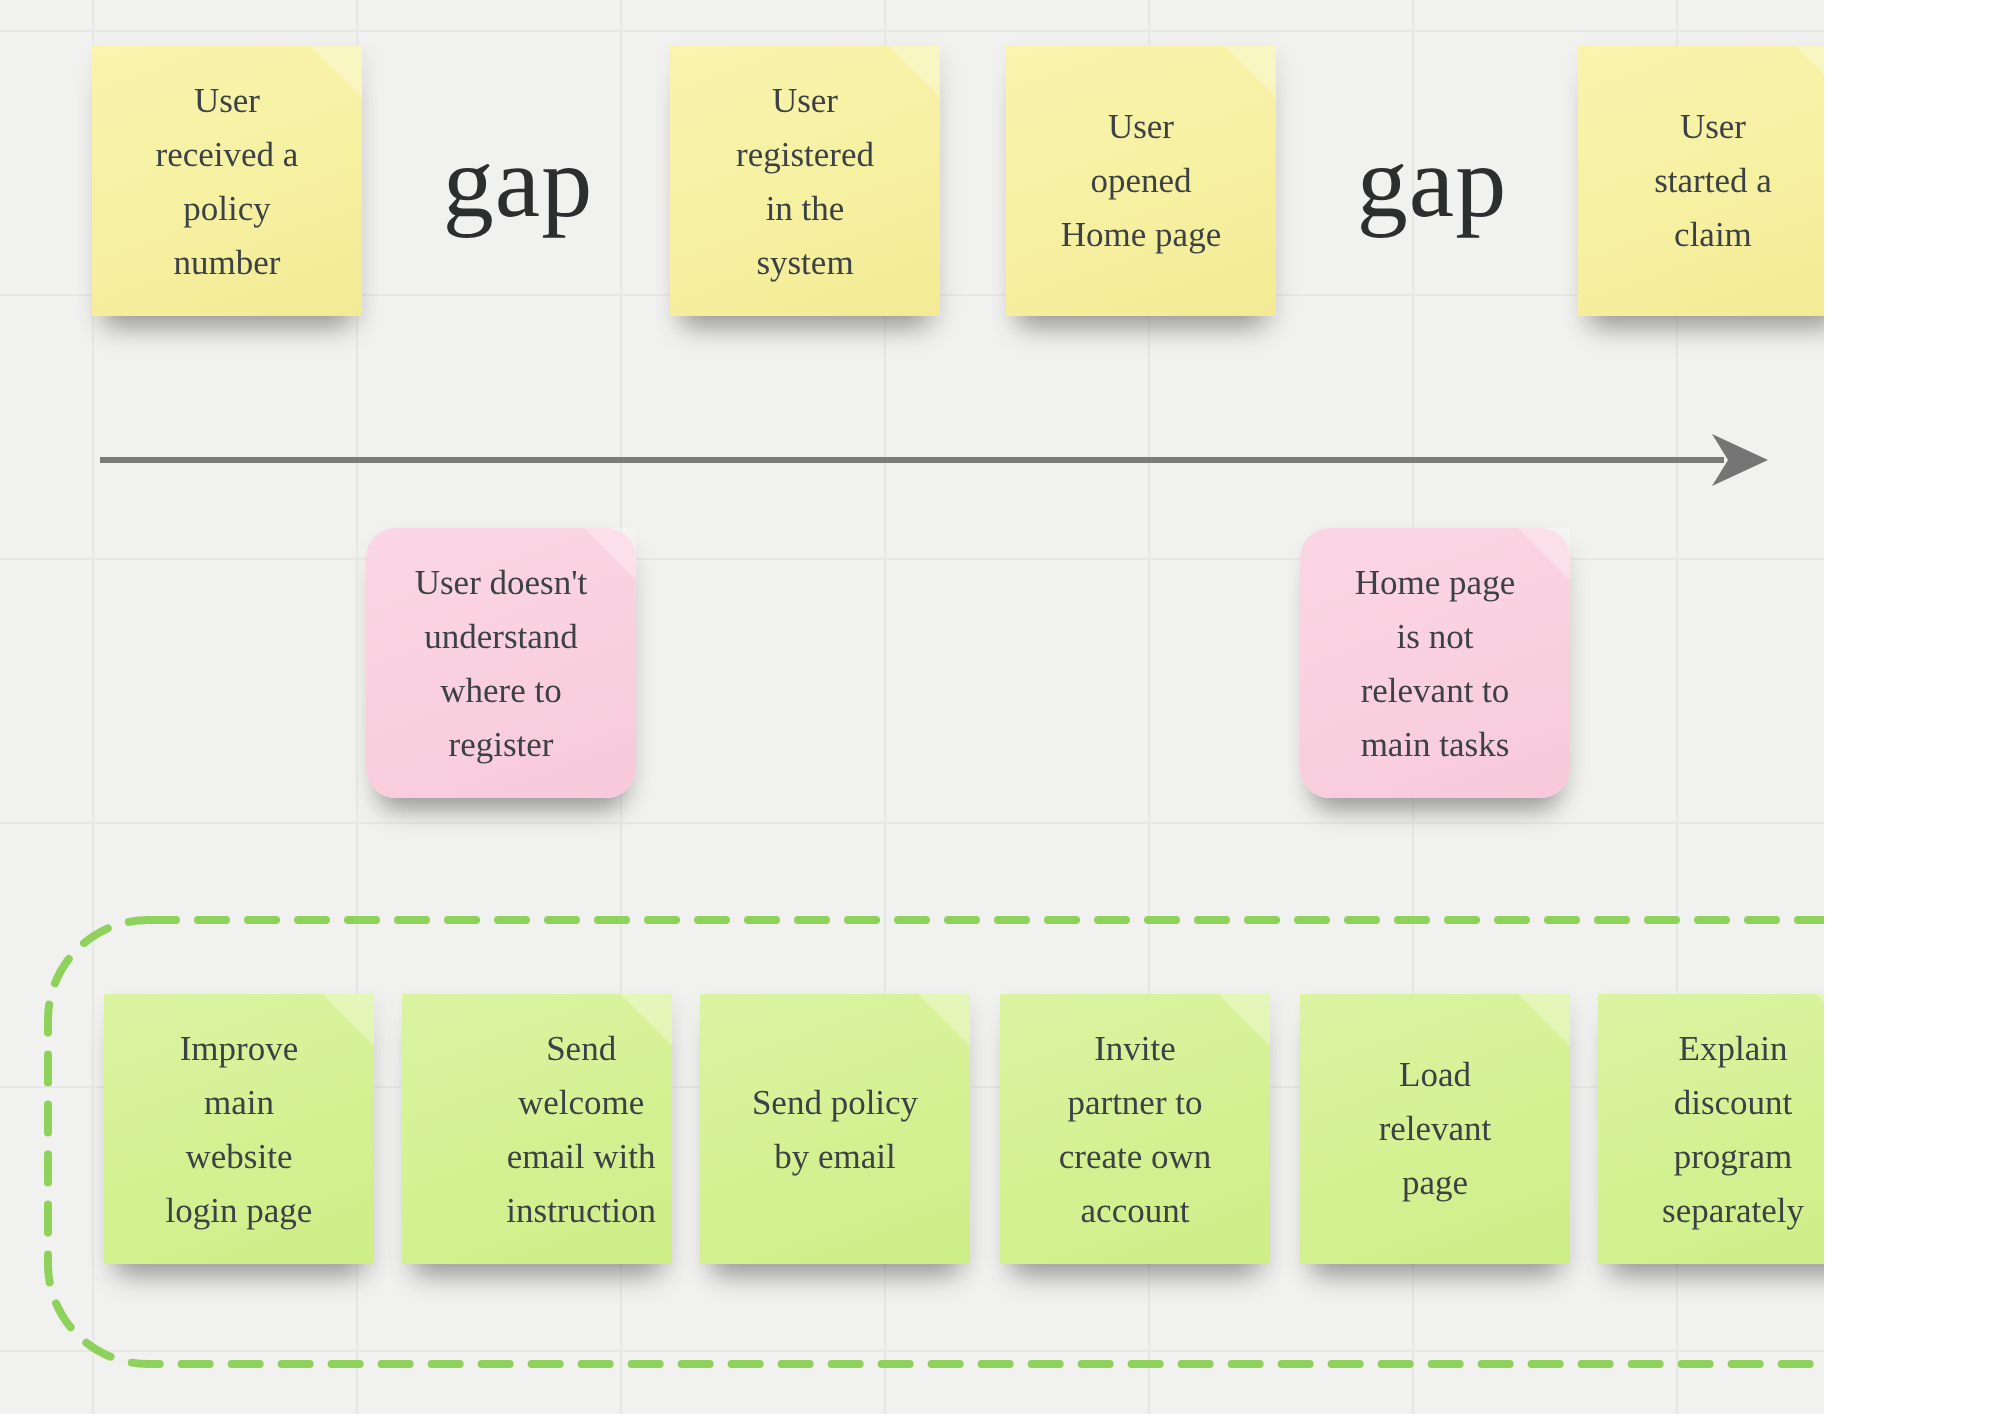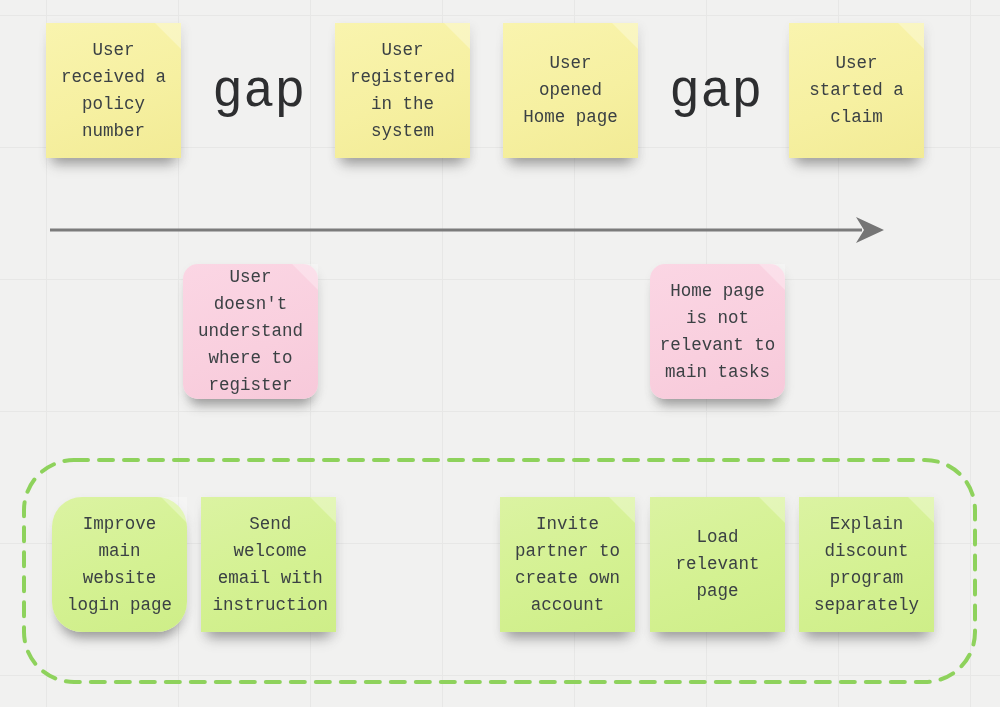--- a/index.html
+++ b/index.html
@@ -1,26 +1,26 @@
 <!DOCTYPE html>
 <html><head>
 <meta charset="utf-8">
 <style>
   html, body { margin: 0; padding: 0; }
   .board {
     position: relative;
-    width: 1000px;
+    width: 912px;
     height: 707px;
     overflow: hidden;
     background-color: #f1f1f0;
     background-image:
       repeating-linear-gradient(90deg, #e7e7e6 0, #e7e7e6 1px, transparent 1px, transparent 132px),
       repeating-linear-gradient(180deg, #e7e7e6 0, #e7e7e6 1px, transparent 1px, transparent 132px);
     background-position: 46px 0, 0 15px;
-    font-family: Liberation Mono, monospace;
+    font-family: Liberation Serif, serif;
   }
   .sticky {
     position: absolute;
     width: 135px;
     height: 135px;
     box-sizing: border-box;
     padding: 8px;
     display: flex;
     align-items: center;
     justify-content: center;
@@ -100,31 +100,35 @@
     <span class="note-text">Home page
 is not
 relevant to
 main tasks</span>
   </div>
 
   <svg class="overlay-svg" style="left:20px; top:455px;" width="962" height="234" viewBox="0 0 962 234">
     <rect x="4" y="5" width="951" height="222" rx="50" ry="50" fill="none" stroke="#8ed25c" stroke-width="4" stroke-dasharray="14 11" stroke-linecap="round"></rect>
   </svg>
 
-  <div class="sticky solution" style="left:52px; top:497px;border-radius:30px;">
+  <div class="sticky solution" style="left:52px; top:497px;">
     <span class="note-text">Improve
 main
 website
 login page</span>
   </div>
   <div class="sticky solution" style="left:201px; top:497px;justify-content:flex-end;">
     <span class="note-text">Send
 welcome
 email with
 instruction</span>
+  </div>
+  <div class="sticky solution" style="left:350px; top:497px;">
+    <span class="note-text">Send policy
+by email</span>
   </div>
   <div class="sticky solution" style="left:500px; top:497px;">
     <span class="note-text">Invite
 partner to
 create own
 account</span>
   </div>
   <div class="sticky solution" style="left:650px; top:497px;">
     <span class="note-text">Load
 relevant

